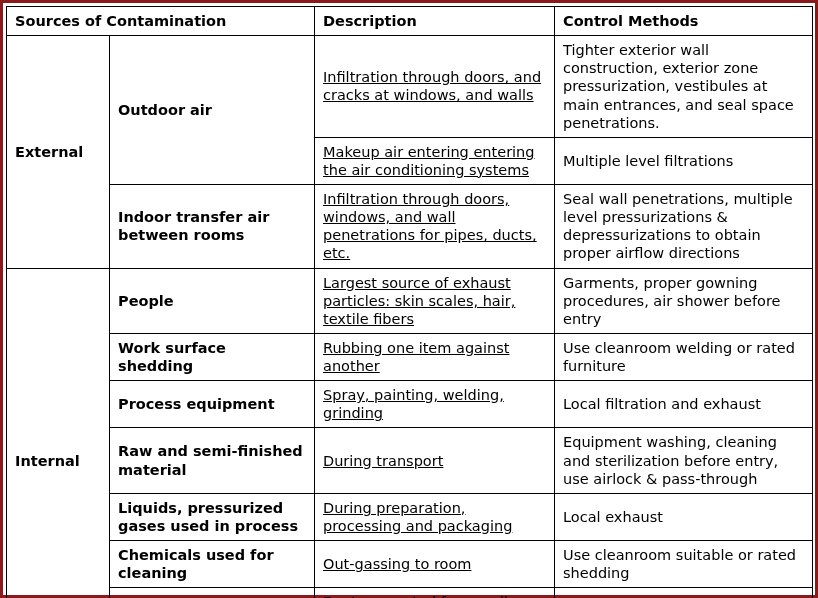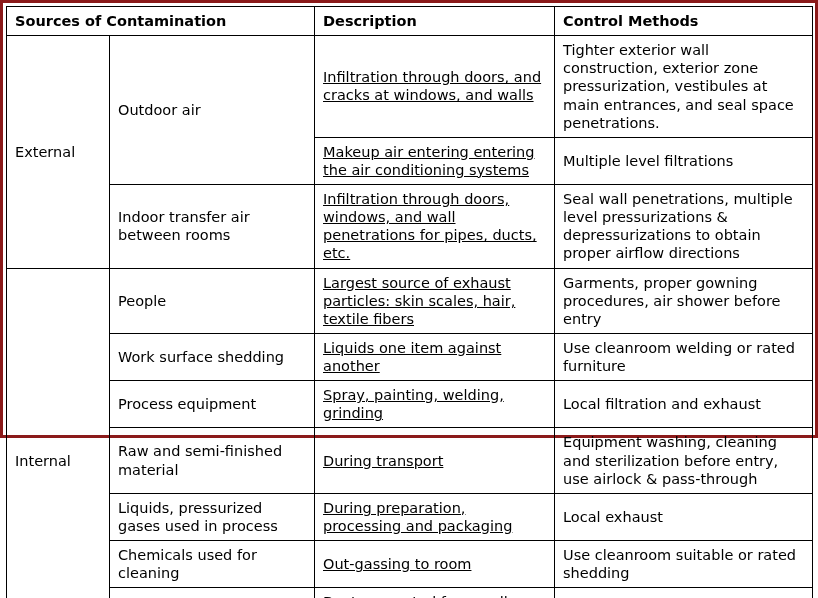--- a/index.html
+++ b/index.html
@@ -9,21 +9,21 @@
   }
   body {
     width: 818px;
     height: 598px;
     font-family: "DejaVu Sans", sans-serif;
     overflow: hidden;
   }
   .page-frame {
     box-sizing: border-box;
     width: 818px;
-    height: 438px;
+    height: 598px;
     border: 3px solid #8B1A1A;
     background: #ffffff;
     padding: 3px;
   }
   table.contamination-table {
     border-collapse: collapse;
     width: 100%;
     height: 100%;
     table-layout: fixed;
   }
@@ -41,25 +41,25 @@
     font-weight: bold;
     font-size: 15px;
     padding-top: 10px;
     padding-bottom: 10px;
   }
   .col-cat { width: 103px; }
   .col-src { width: 205px; }
   .col-desc { width: 240px; }
   .col-ctrl { width: 258px; }
   .cat-cell {
-    font-weight: normal;
+    font-weight: bold;
     text-align: left;
     vertical-align: middle;
   }
-  .src-cell { vertical-align: middle; }
+  .src-cell { vertical-align: middle; font-weight: bold; }
   .desc-cell { vertical-align: middle; text-decoration: underline; }
   .ctrl-cell { vertical-align: middle; }
 </style>
 </head>
 <body>
 
 <div class="page-frame" style="border-color: rgb(139, 26, 26);">
   <table class="contamination-table">
     <colgroup>
       <col class="col-cat">
@@ -96,21 +96,21 @@
 
       <tr>
         <td class="cat-cell" rowspan="7">Internal</td>
         <td class="src-cell">People</td>
         <td class="desc-cell">Largest source of exhaust particles: skin scales, hair, textile fibers</td>
         <td class="ctrl-cell">Garments, proper gowning procedures, air shower before entry</td>
       </tr>
 
       <tr>
         <td class="src-cell">Work surface shedding</td>
-        <td class="desc-cell">Liquids one item against another</td>
+        <td class="desc-cell">Rubbing one item against another</td>
         <td class="ctrl-cell">Use cleanroom welding or rated furniture</td>
       </tr>
 
       <tr>
         <td class="src-cell">Process equipment</td>
         <td class="desc-cell">Spray, painting, welding, grinding</td>
         <td class="ctrl-cell">Local filtration and exhaust</td>
       </tr>
 
       <tr>

